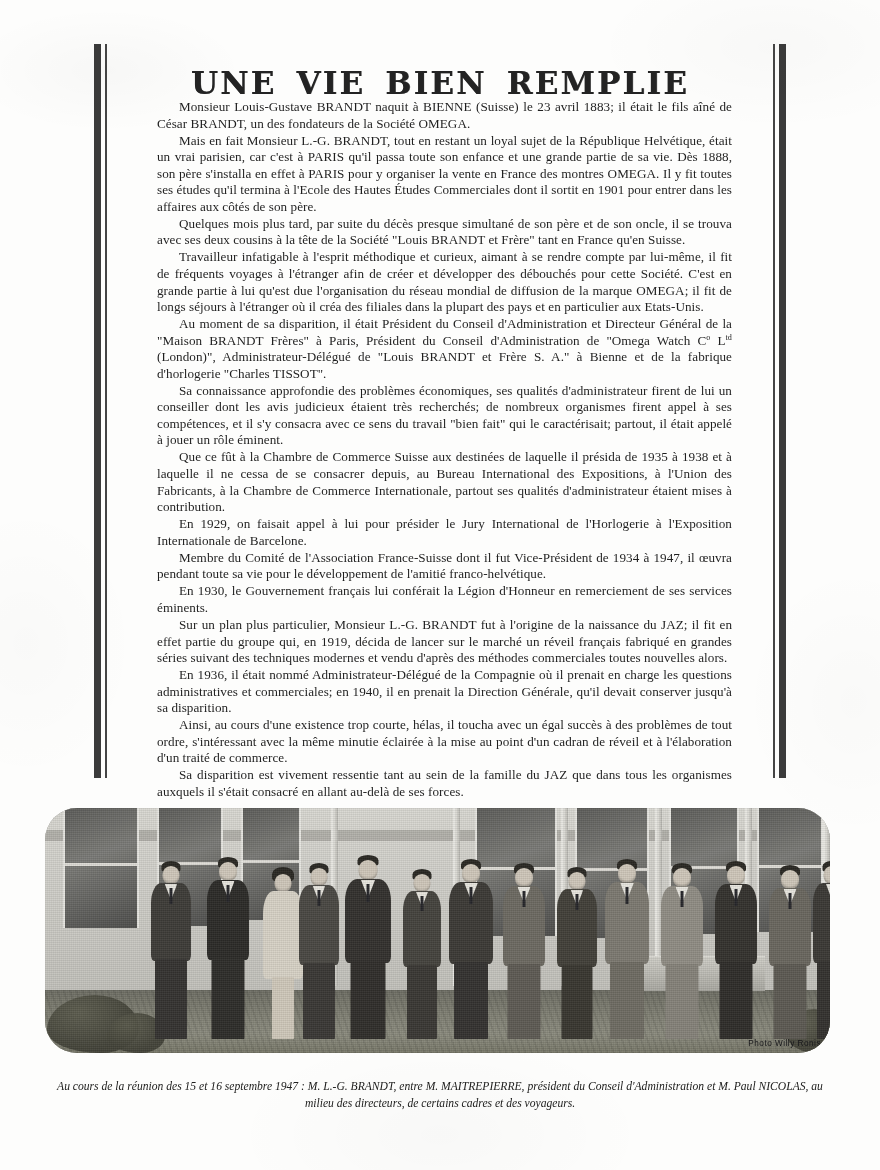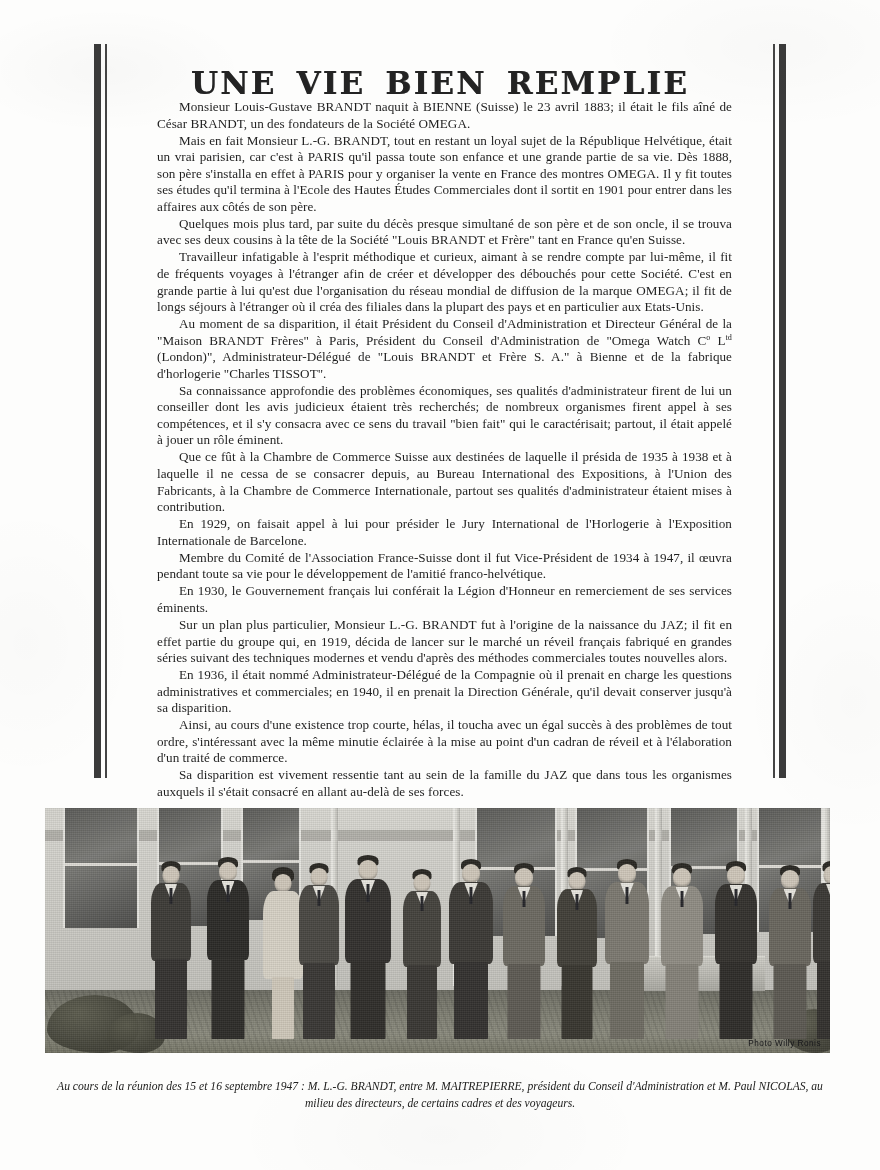--- a/index.html
+++ b/index.html
@@ -295,21 +295,21 @@
     <p>Que ce fût à la Chambre de Commerce Suisse aux destinées de laquelle il présida de 1935 à 1938 et à laquelle il ne cessa de se consacrer depuis, au Bureau International des Expositions, à l'Union des Fabricants, à la Chambre de Commerce Internationale, partout ses qualités d'administrateur étaient mises à contribution.</p>
     <p>En 1929, on faisait appel à lui pour présider le Jury International de l'Horlogerie à l'Exposition Internationale de Barcelone.</p>
     <p>Membre du Comité de l'Association France-Suisse dont il fut Vice-Président de 1934 à 1947, il œuvra pendant toute sa vie pour le développement de l'amitié franco-helvétique.</p>
     <p>En 1930, le Gouvernement français lui conférait la Légion d'Honneur en remerciement de ses services éminents.</p>
     <p>Sur un plan plus particulier, Monsieur L.-G. BRANDT fut à l'origine de la naissance du JAZ; il fit en effet partie du groupe qui, en 1919, décida de lancer sur le marché un réveil français fabriqué en grandes séries suivant des techniques modernes et vendu d'après des méthodes commerciales toutes nouvelles alors.</p>
     <p>En 1936, il était nommé Administrateur-Délégué de la Compagnie où il prenait en charge les questions administratives et commerciales; en 1940, il en prenait la Direction Générale, qu'il devait conserver jusqu'à sa disparition.</p>
     <p>Ainsi, au cours d'une existence trop courte, hélas, il toucha avec un égal succès à des problèmes de tout ordre, s'intéressant avec la même minutie éclairée à la mise au point d'un cadran de réveil et à l'élaboration d'un traité de commerce.</p>
     <p>Sa disparition est vivement ressentie tant au sein de la famille du JAZ que dans tous les organismes auxquels il s'était consacré en allant au-delà de ses forces.</p>
   </div>
 
-  <figure class="photo-block" style="margin:0;">
+  <figure class="photo-block" style="margin:0;border-radius:32px;">
     <div class="photo-scene">
 
       <div class="facade">
         <div class="facade-band"></div>
         <div class="window" style="left:18px;  width:72px;  height:120px;"></div>
         <div class="window" style="left:112px; width:62px;  height:118px;"></div>
         <div class="window" style="left:196px; width:56px;  height:112px;"></div>
         <div class="window" style="left:430px; width:78px;  height:128px;"></div>
         <div class="window" style="left:530px; width:70px;  height:130px;"></div>
         <div class="window" style="left:624px; width:66px;  height:126px;"></div>

